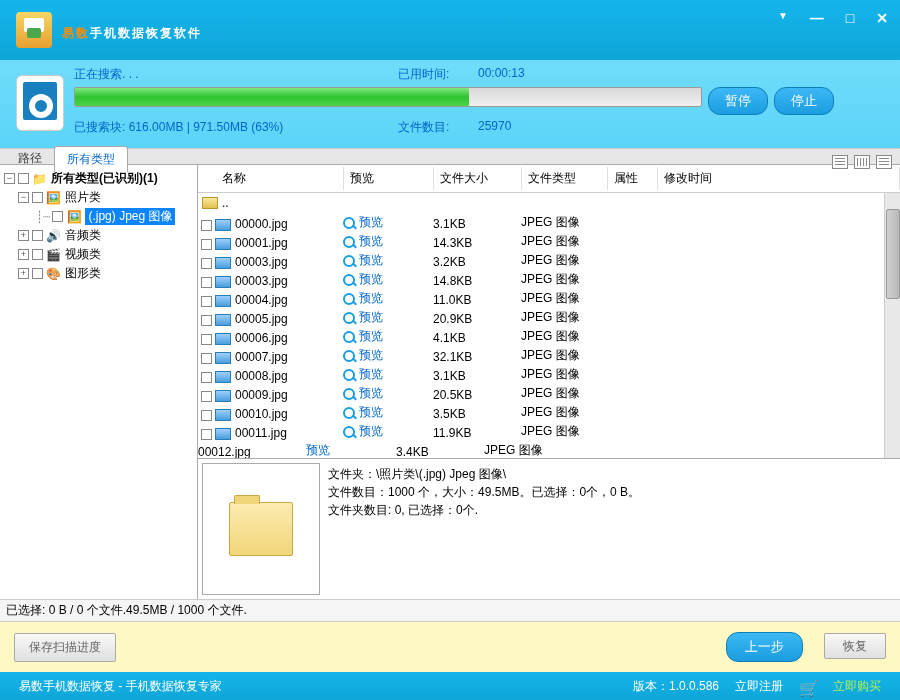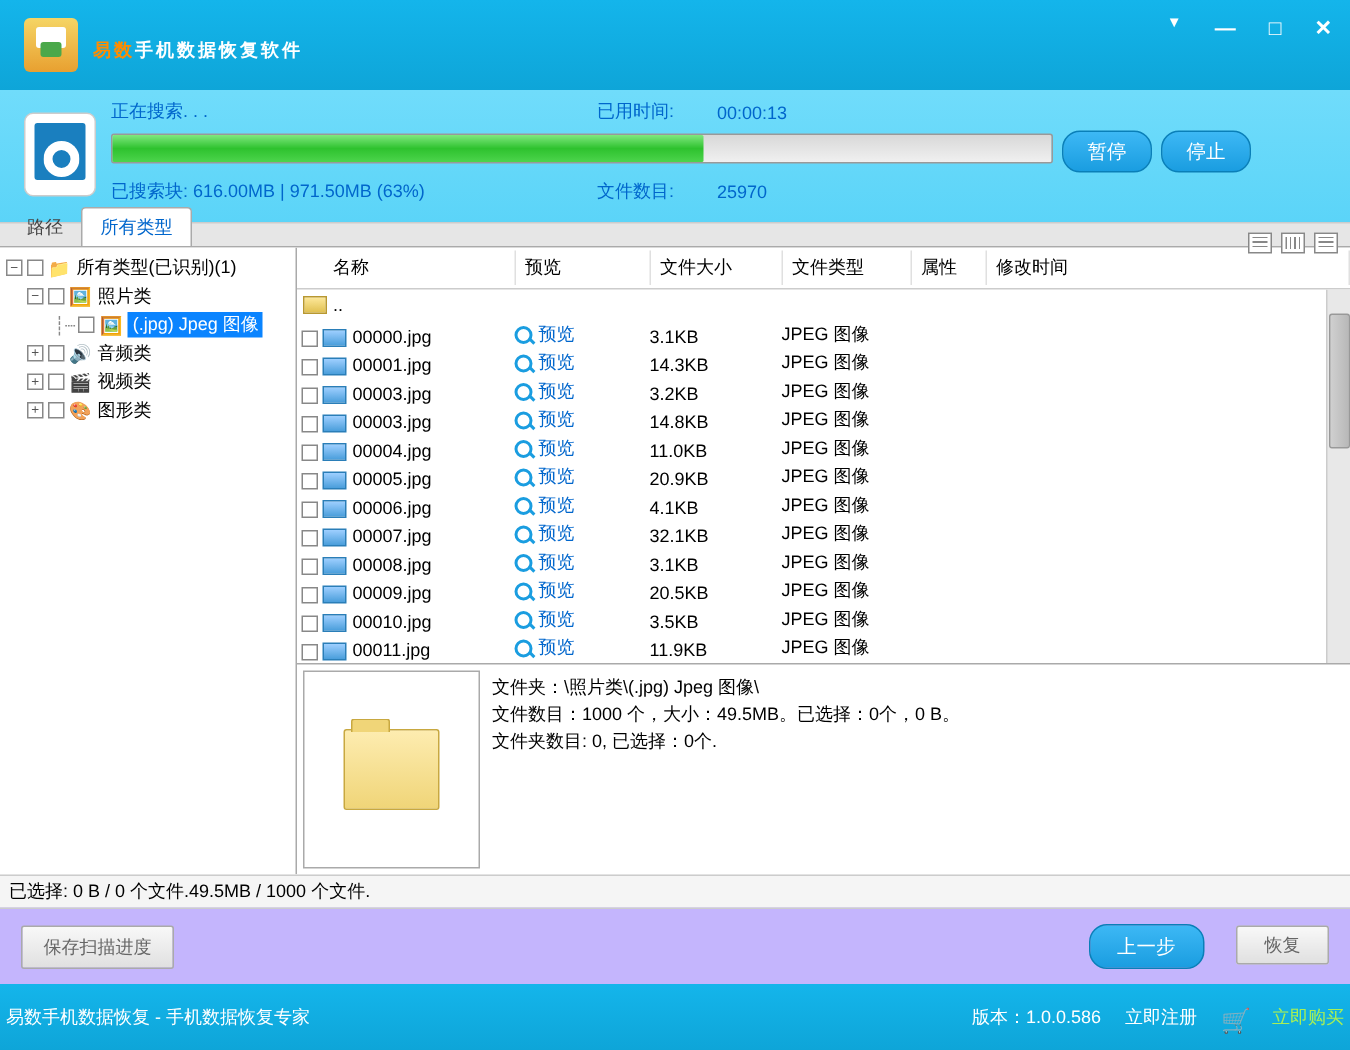--- a/index.html
+++ b/index.html
@@ -11,28 +11,28 @@
     .app-title{color:#fff;font-size:22px;font-weight:bold;letter-spacing:2px}
     .app-title .orange{color:#ff8c00}
     .win-ctrls{position:absolute;right:12px;top:10px;display:flex;gap:22px}
     .win-ctrls span{color:#fff;font-size:14px;font-weight:bold;cursor:pointer;font-family:Arial}
     .win-ctrls .menu-tri{font-size:10px}
     .progress-area{background:linear-gradient(180deg,#70dcfb 0%,#5bd4f8 100%);padding:6px 16px 8px;display:flex;align-items:center;gap:10px}
     .phone-icon{width:48px;height:56px;background:#fff;border-radius:6px;position:relative;flex-shrink:0;border:1px solid #ccc}
     .phone-icon::before{content:"";position:absolute;top:6px;left:6px;right:6px;bottom:10px;background:#1a7fbf;border-radius:2px}
     .phone-icon::after{content:"";position:absolute;width:24px;height:24px;background:#1a7fbf;border-radius:50%;left:12px;top:18px;box-shadow:inset 0 0 0 6px #fff}
     .progress-content{flex:1}
-    .prog-row{display:flex;align-items:center;font-size:12px;margin-bottom:4px}
+    .prog-row{display:flex;align-items:flex-start;font-size:12px;margin-bottom:4px}
     .prog-label{color:#0066cc;width:324px}
     .prog-label2{color:#0066cc;width:76px}
     .prog-value{color:#0066cc;margin-left:4px}
     .progress-bar{height:20px;background:linear-gradient(180deg,#d8d8d8 0%,#f0f0f0 100%);border:1px solid #999;border-radius:2px;margin-bottom:4px;position:relative;width:628px;display:inline-block;vertical-align:middle}
     .progress-fill{position:absolute;left:0;top:0;bottom:0;background:linear-gradient(180deg,#7fe87f 0%,#2ec22e 50%,#4cd44c 100%);width:63%;border-radius:1px}
     .btn-blue{display:inline-block;padding:4px 16px;background:linear-gradient(180deg,#3db8f5 0%,#1a9de0 100%);border:1px solid #0a7fb8;color:#fff;border-radius:12px;cursor:pointer;margin-left:6px;font-size:13px;vertical-align:middle}
-    .tabbar{background:#e6e6e6;border-top:1px solid #ccc;display:flex;align-items:flex-end;padding:4px 6px 0;position:relative;height:16px}
+    .tabbar{background:#e6e6e6;border-top:1px solid #ccc;display:flex;align-items:center;padding:4px 6px 0;position:relative;height:16px}
     .tab{padding:4px 12px;font-size:12px;color:#444;cursor:pointer}
     .tab.active{background:#fff;border:1px solid #aaa;border-bottom:none;border-radius:3px 3px 0 0;color:#0066cc}
     .view-icons{position:absolute;right:8px;top:6px;display:flex;gap:6px}
     .view-icon{width:16px;height:14px;border:1px solid #888;background:#fff;cursor:pointer;position:relative}
     .view-icon.grid::before{content:"";position:absolute;inset:2px;background:repeating-linear-gradient(#888 0 1px,transparent 1px 3px)}
     .view-icon.list::before{content:"";position:absolute;inset:2px;background:repeating-linear-gradient(90deg,#888 0 1px,transparent 1px 3px)}
     .main{flex:1;display:flex;border-top:1px solid #aaa;overflow:hidden}
     .tree-panel{width:198px;border-right:1px solid #aaa;padding:4px 2px;overflow-y:auto;background:#fff}
     .tree-item{display:flex;align-items:center;padding:1px 2px;font-size:12px;white-space:nowrap;cursor:pointer}
     .tree-item .toggle{width:11px;height:11px;border:1px solid #888;font-size:9px;line-height:9px;text-align:center;margin-right:3px;font-family:Arial;color:#555}
@@ -56,23 +56,23 @@
     .mag::after{content:"";position:absolute;width:5px;height:2px;background:#1a9de0;transform:rotate(45deg);right:-4px;bottom:-1px}
     .file-row .fsize{width:88px}.file-row .ftype{width:86px}.file-row .fattr{width:50px}.file-row .fdate{flex:1}
     .up-row{display:flex;align-items:center;padding:3px 4px}
     .folder-g{width:16px;height:12px;background:linear-gradient(180deg,#fde89a 0%,#e0c050 100%);border:1px solid #b89830;margin-right:4px}
     .detail-panel{display:flex;border-top:1px solid #aaa;background:#fff;padding:4px}
     .detail-thumb{width:118px;height:132px;border:1px solid #aaa;display:flex;align-items:center;justify-content:center;margin-right:8px}
     .big-folder{width:64px;height:54px;background:linear-gradient(180deg,#fdecb0 0%,#f0d578 100%);border:1px solid #c8a840;border-radius:2px;position:relative}
     .big-folder::before{content:"";position:absolute;top:-8px;left:4px;width:24px;height:8px;background:#f0d578;border:1px solid #c8a840;border-bottom:none;border-radius:2px 2px 0 0}
     .detail-info{flex:1;font-size:12px;line-height:18px;padding-top:2px}
     .statusbar{display:flex;padding:2px 6px;border-top:1px solid #ccc;font-size:12px;background:#f5f5f5}
-    .bottom-bar{display:flex;justify-content:space-between;align-items:center;padding:10px 14px;background:#c4b5fd;border-top:1px solid #ccc}
+    .bottom-bar{display:flex;justify-content:space-between;align-items:center;padding:10px 14px;background:#fef9c3;border-top:1px solid #ccc}
     .btn-gray{padding:5px 14px;background:linear-gradient(180deg,#f8f8f8 0%,#e0e0e0 100%);border:1px solid #aaa;border-radius:2px;cursor:pointer;font-size:12px;color:#666}
-    .footer{height:44px;background:linear-gradient(180deg,#14b5eb 0%,#0ea5d8 100%);display:flex;align-items:center;padding:0 4px;color:#fff;font-size:12px}
+    .footer{height:28px;background:linear-gradient(180deg,#14b5eb 0%,#0ea5d8 100%);display:flex;align-items:center;padding:0 19px;color:#fff;font-size:12px}
     .footer-right{margin-left:auto;display:flex;align-items:center;gap:16px}
     .cart-icon{width:18px;height:14px;color:#a8f055;font-size:16px}
     .scrollbar{width:16px;background:#e8e8e8;border-left:1px solid #ccc}
     .scroll-thumb{width:14px;height:90px;background:linear-gradient(90deg,#d0d0d0 0%,#b8b8b8 100%);border:1px solid #999;border-radius:2px;margin:16px auto 0}
   </style>
 </head>
 <body>
 
 <div class="titlebar">
   <div class="logo-box"></div>
@@ -119,21 +119,21 @@
     <div class="view-icon grid"></div>
   </div>
 </div>
 
 <div class="main">
   <div class="tree-panel">
     <div class="tree-item">
       <span class="toggle">−</span>
         <span class="chk"></span>
         <span class="ico">📁</span>
-        <span class="tlabel" style="font-weight:normal">所有类型(已识别)(1)</span>
+        <span class="tlabel" style="font-weight:bold">所有类型(已识别)(1)</span>
     </div>
     <div class="tree-item ind1">
       <span class="toggle">−</span>
         <span class="chk"></span>
         <span class="ico">🖼️</span>
         <span class="tlabel">照片类</span>
     </div>
     <div class="tree-item ind2 selected">
       <span class="dots">┊┈</span>
         <span class="chk"></span>

